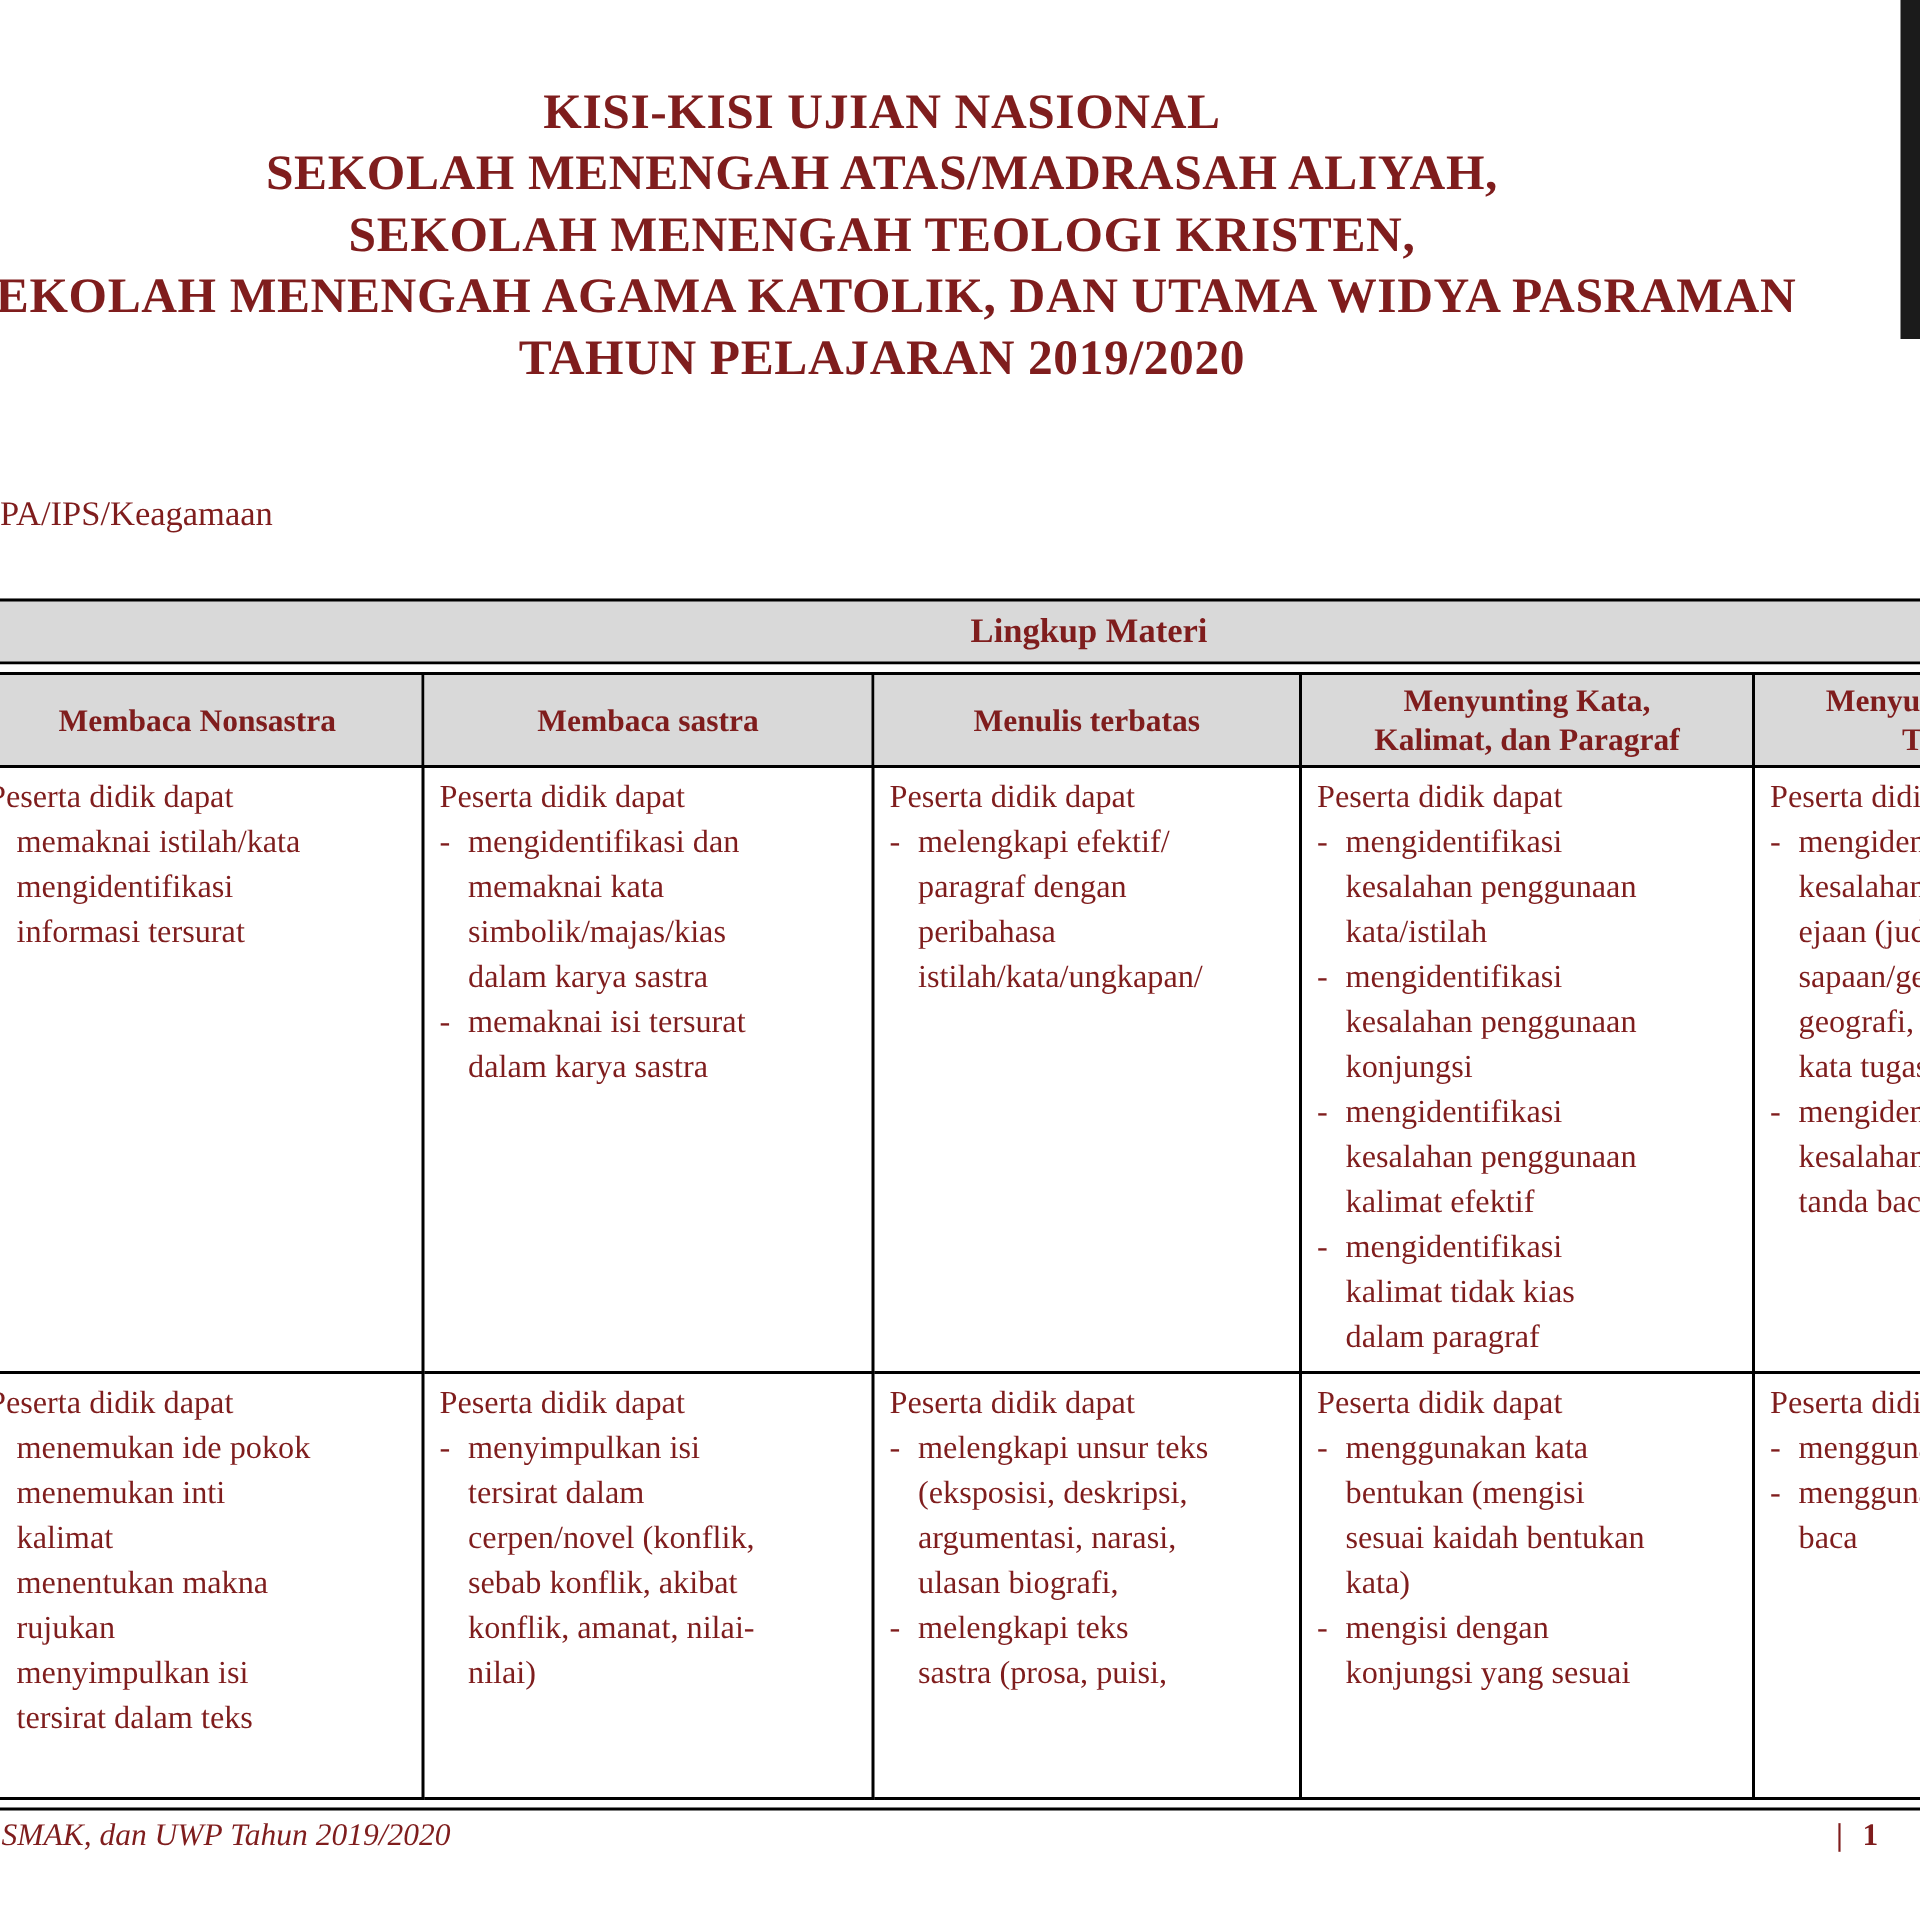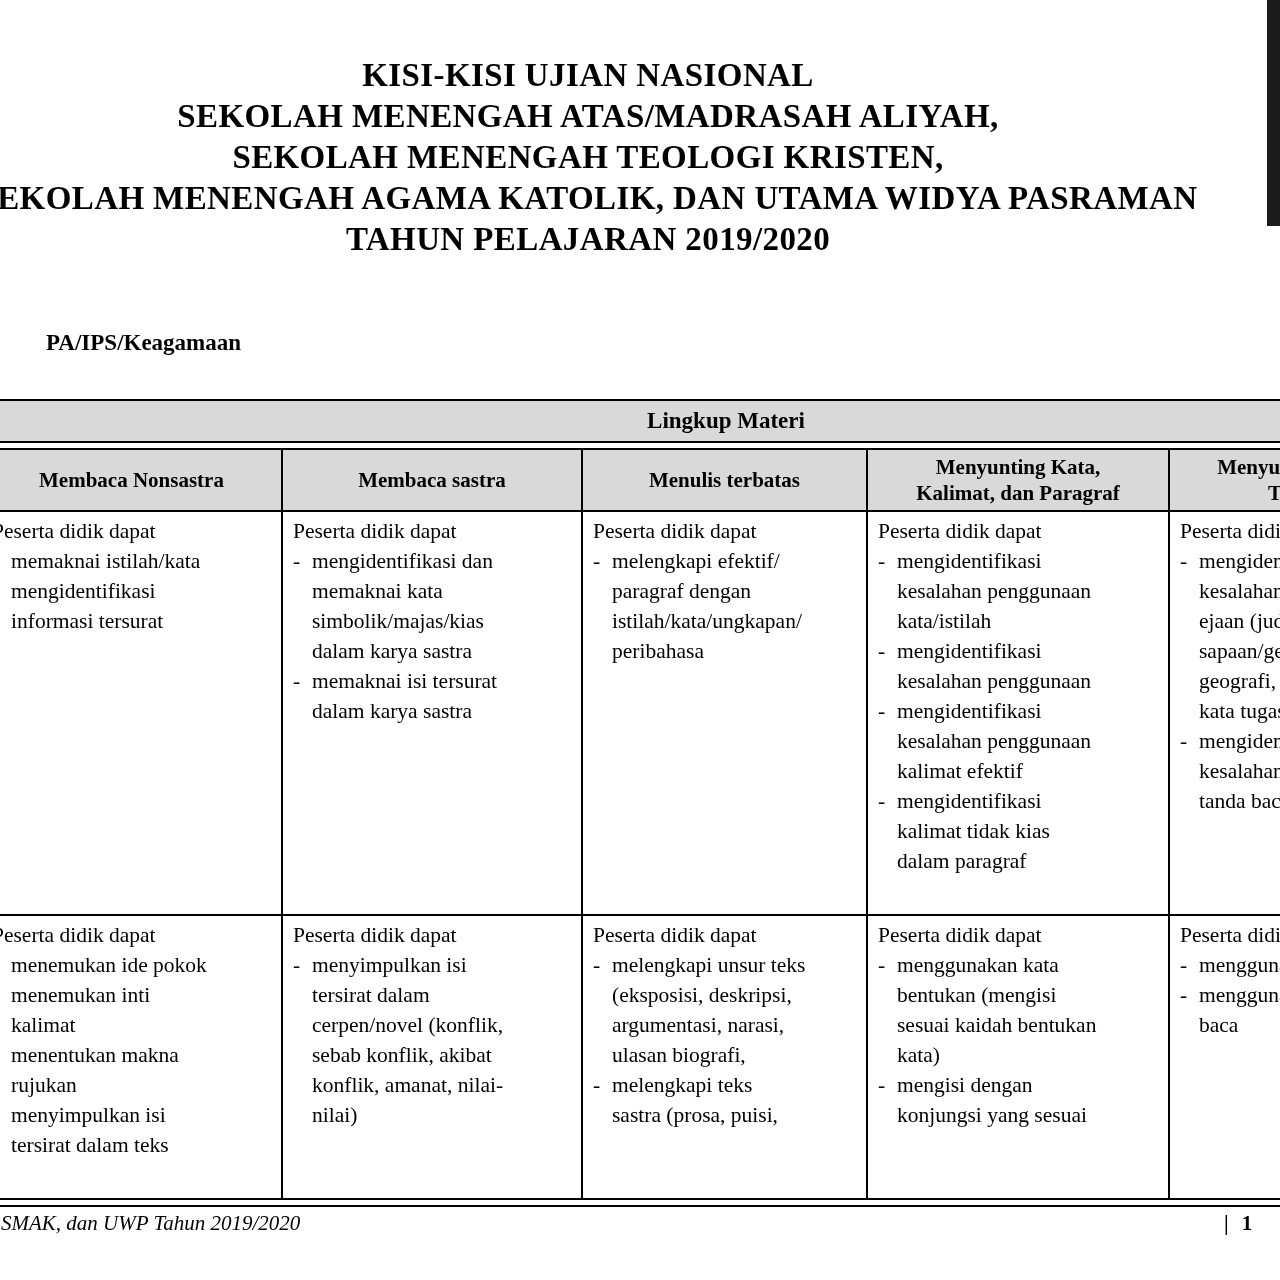--- a/index.html
+++ b/index.html
@@ -3,21 +3,21 @@
 <meta charset="utf-8">
 <style>
   html, body { margin: 0; padding: 0; background: #ffffff; }
   .viewport {
     position: relative;
     width: 1280px;
     height: 1280px;
     overflow: hidden;
     background: #ffffff;
     font-family: "Liberation Serif", serif;
-    color: #000000;
+    color: #7f1d1d;
   }
 
   
   .title-block {
     position: absolute;
     top: 55px;
     left: 588px;
     transform: translateX(-50%);
     width: 1500px;
     text-align: center;
@@ -25,23 +25,22 @@
     font-size: 33px;
     line-height: 41px;
     letter-spacing: 0.4px;
     white-space: nowrap;
   }
 
   .program-label {
     position: absolute;
     top: 330px;
     left: 0px;
-    font-weight: bold;
+    font-weight: normal;
     font-size: 23px;
-    padding-left: 46px;
   }
 
   
   .table-wrap {
     position: absolute;
     top: 399px;
     left: -20px;
     width: 1492px;
   }
   .banner-row {
@@ -196,36 +195,37 @@
           </div>
           <div class="line c">dalam karya sastra</div>
         </div>
         <div class="bcell">
           <div class="line p">Peserta didik dapat</div>
           <div class="line d">
             <span class="dash">-</span>
             <span>melengkapi efektif/</span>
           </div>
           <div class="line c">paragraf dengan</div>
+          <div class="line c">peribahasa</div>
           <div class="line c">istilah/kata/ungkapan/</div>
-          <div class="line c">peribahasa</div>
         </div>
         <div class="bcell">
           <div class="line p">Peserta didik dapat</div>
           <div class="line d">
             <span class="dash">-</span>
             <span>mengidentifikasi</span>
           </div>
           <div class="line c">kesalahan penggunaan</div>
           <div class="line c">kata/istilah</div>
           <div class="line d">
             <span class="dash">-</span>
             <span>mengidentifikasi</span>
           </div>
           <div class="line c">kesalahan penggunaan</div>
+          <div class="line c">konjungsi</div>
           <div class="line d">
             <span class="dash">-</span>
             <span>mengidentifikasi</span>
           </div>
           <div class="line c">kesalahan penggunaan</div>
           <div class="line c">kalimat efektif</div>
           <div class="line d">
             <span class="dash">-</span>
             <span>mengidentifikasi</span>
           </div>

